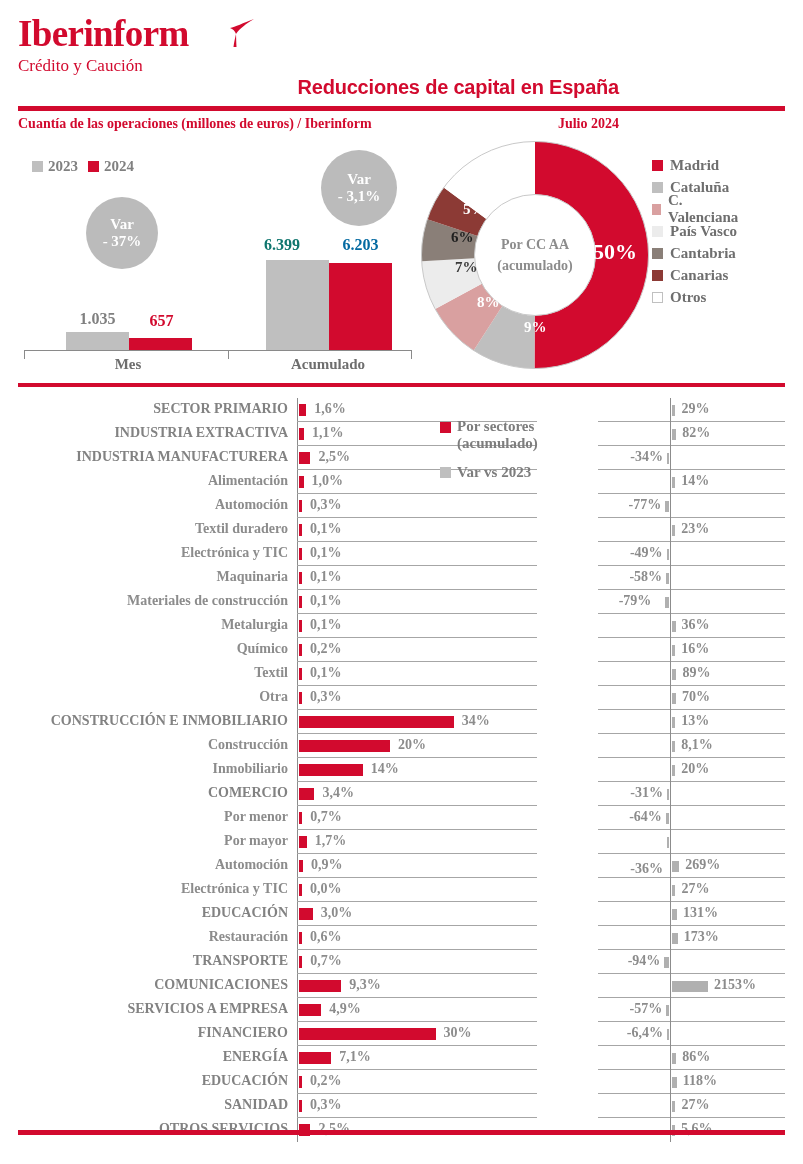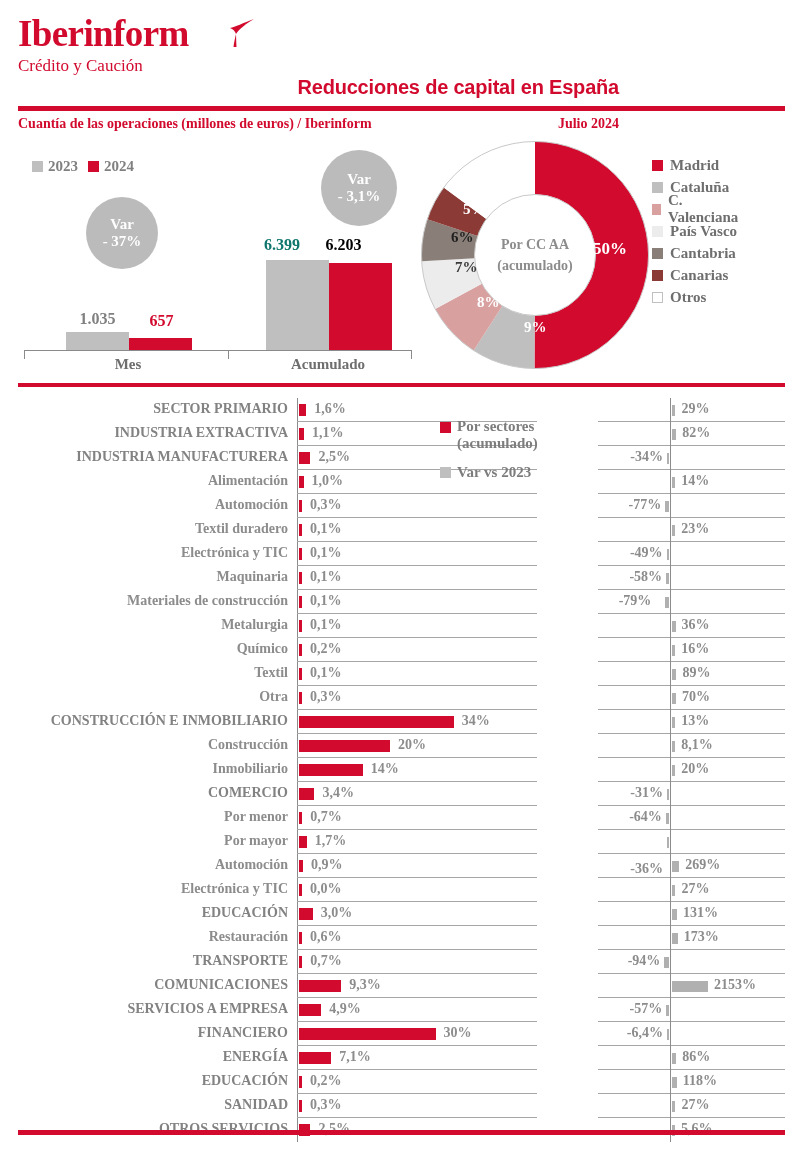--- a/index.html
+++ b/index.html
@@ -172,21 +172,21 @@
 
       <div class="bar" style="left:111px;width:63px;height:12px;background:#d20a2e;"></div>
 
       <div class="bar" style="left:248px;width:63px;height:90px;background:#bfbfbf;"></div>
 
       <div class="bar" style="left:311px;width:63px;height:87px;background:#d20a2e;"></div>
 
       <div class="bar-lbl" style="left:47px;top:160px;width:65px;text-align:center;color:#808080;">1.035</div>
       <div class="bar-lbl" style="left:111px;top:162px;width:65px;text-align:center;color:#d20a2e;">657</div>
       <div class="bar-lbl" style="left:246px;top:86px;width:65px;text-align:left;color:#0f766e;">6.399</div>
-      <div class="bar-lbl" style="left:293px;top:86px;width:65px;text-align:center;color:#000000;">6.203</div>
+      <div class="bar-lbl" style="left:310px;top:86px;width:65px;text-align:center;color:#0369a1;">6.203</div>
     </div>
 
     <div class="axis"></div>
     <div class="tick" style="left:6px;"></div>
     <div class="tick" style="left:210px;"></div>
     <div class="tick" style="left:393px;"></div>
 
     <div class="cat-lbl" style="left:50px;width:120px;">Mes</div>
     <div class="cat-lbl" style="left:240px;width:140px;">Acumulado</div>
   </div>
@@ -205,21 +205,21 @@
       </g>
       <circle cx="120" cy="120" r="113.5" fill="none" stroke="#c9c9c9" stroke-width="1"></circle>
       <circle cx="120" cy="120" r="60.5" fill="none" stroke="#c9c9c9" stroke-width="1"></circle>
     </svg>
 
     <div class="donut-center">
       <div>Por CC AA</div>
       <div>(acumulado)</div>
     </div>
 
-    <div class="slice-lbl" style="left:178px;top:104px;color:#ffffff;font-size:17px;">50%</div>
+    <div class="slice-lbl" style="left:178px;top:104px;color:#ffffff;font-size:22px;">50%</div>
     <div class="slice-lbl" style="left:109px;top:184px;color:#ffffff;">9%</div>
     <div class="slice-lbl" style="left:62px;top:159px;color:#ffffff;">8%</div>
     <div class="slice-lbl" style="left:40px;top:124px;color:#3a3a3a;">7%</div>
     <div class="slice-lbl" style="left:36px;top:94px;color:#1f1f1f;">6%</div>
     <div class="slice-lbl" style="left:48px;top:66px;color:#ffffff;">5%</div>
   </div>
 
   <div class="cc-legend">
     <div class="cc-row">
       <span class="cc-sw" style="background:#d20a2e;"></span>

